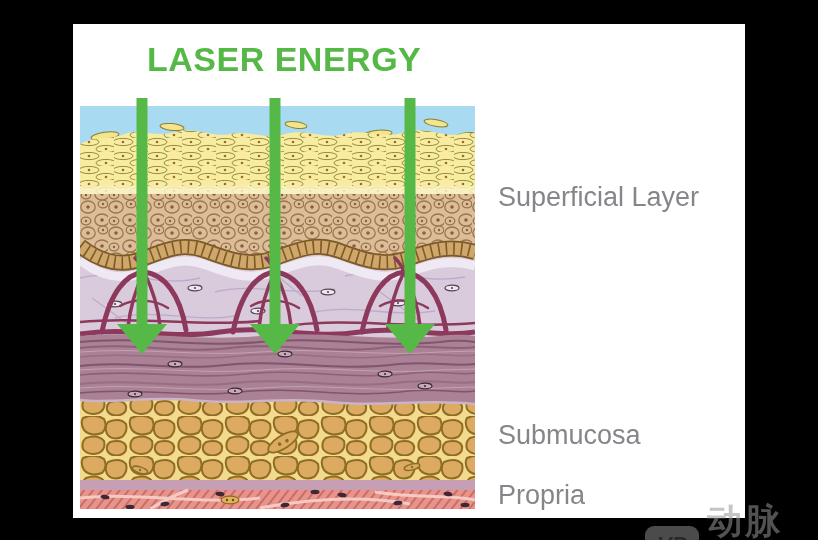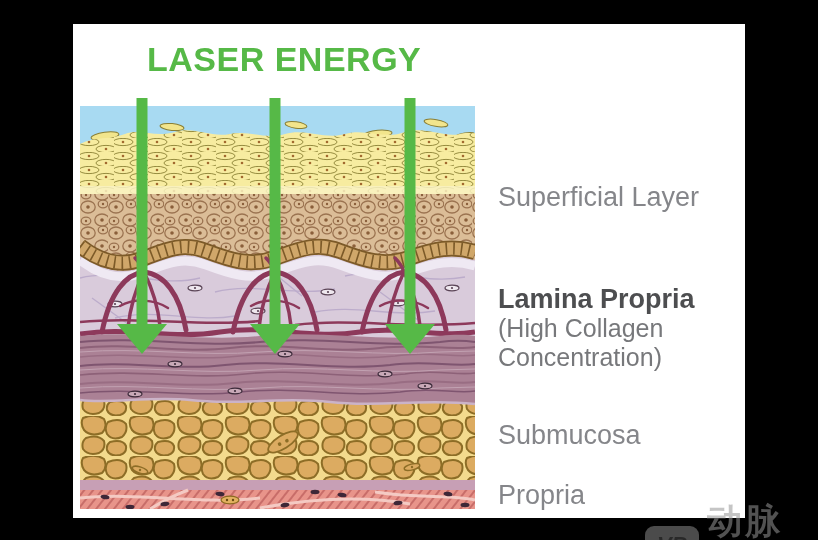--- a/index.html
+++ b/index.html
@@ -257,25 +257,20 @@
         </g>
         <g>
           <rect x="324.5" y="2" width="11" height="228"></rect>
           <polygon points="305,228 355,228 330,258"></polygon>
         </g>
       </g>
     </svg>
 
     <div class="label label-intermediate">Superficial Layer</div>
 
-    <div class="label label-lamina">
-      <div class="lam-title">Lamina Propria</div>
-      <div class="lam-sub">(High Collagen</div>
-      <div class="lam-sub">Concentration)</div>
-    </div>
 
     <div class="label label-submucosa">Submucosa</div>
     <div class="label label-muscle">Propria</div>
   </div>
 
   <div class="watermark">
     <div class="wm-logo">VB</div>
     <div class="wm-text">动脉网</div>
   </div>
 </div>

